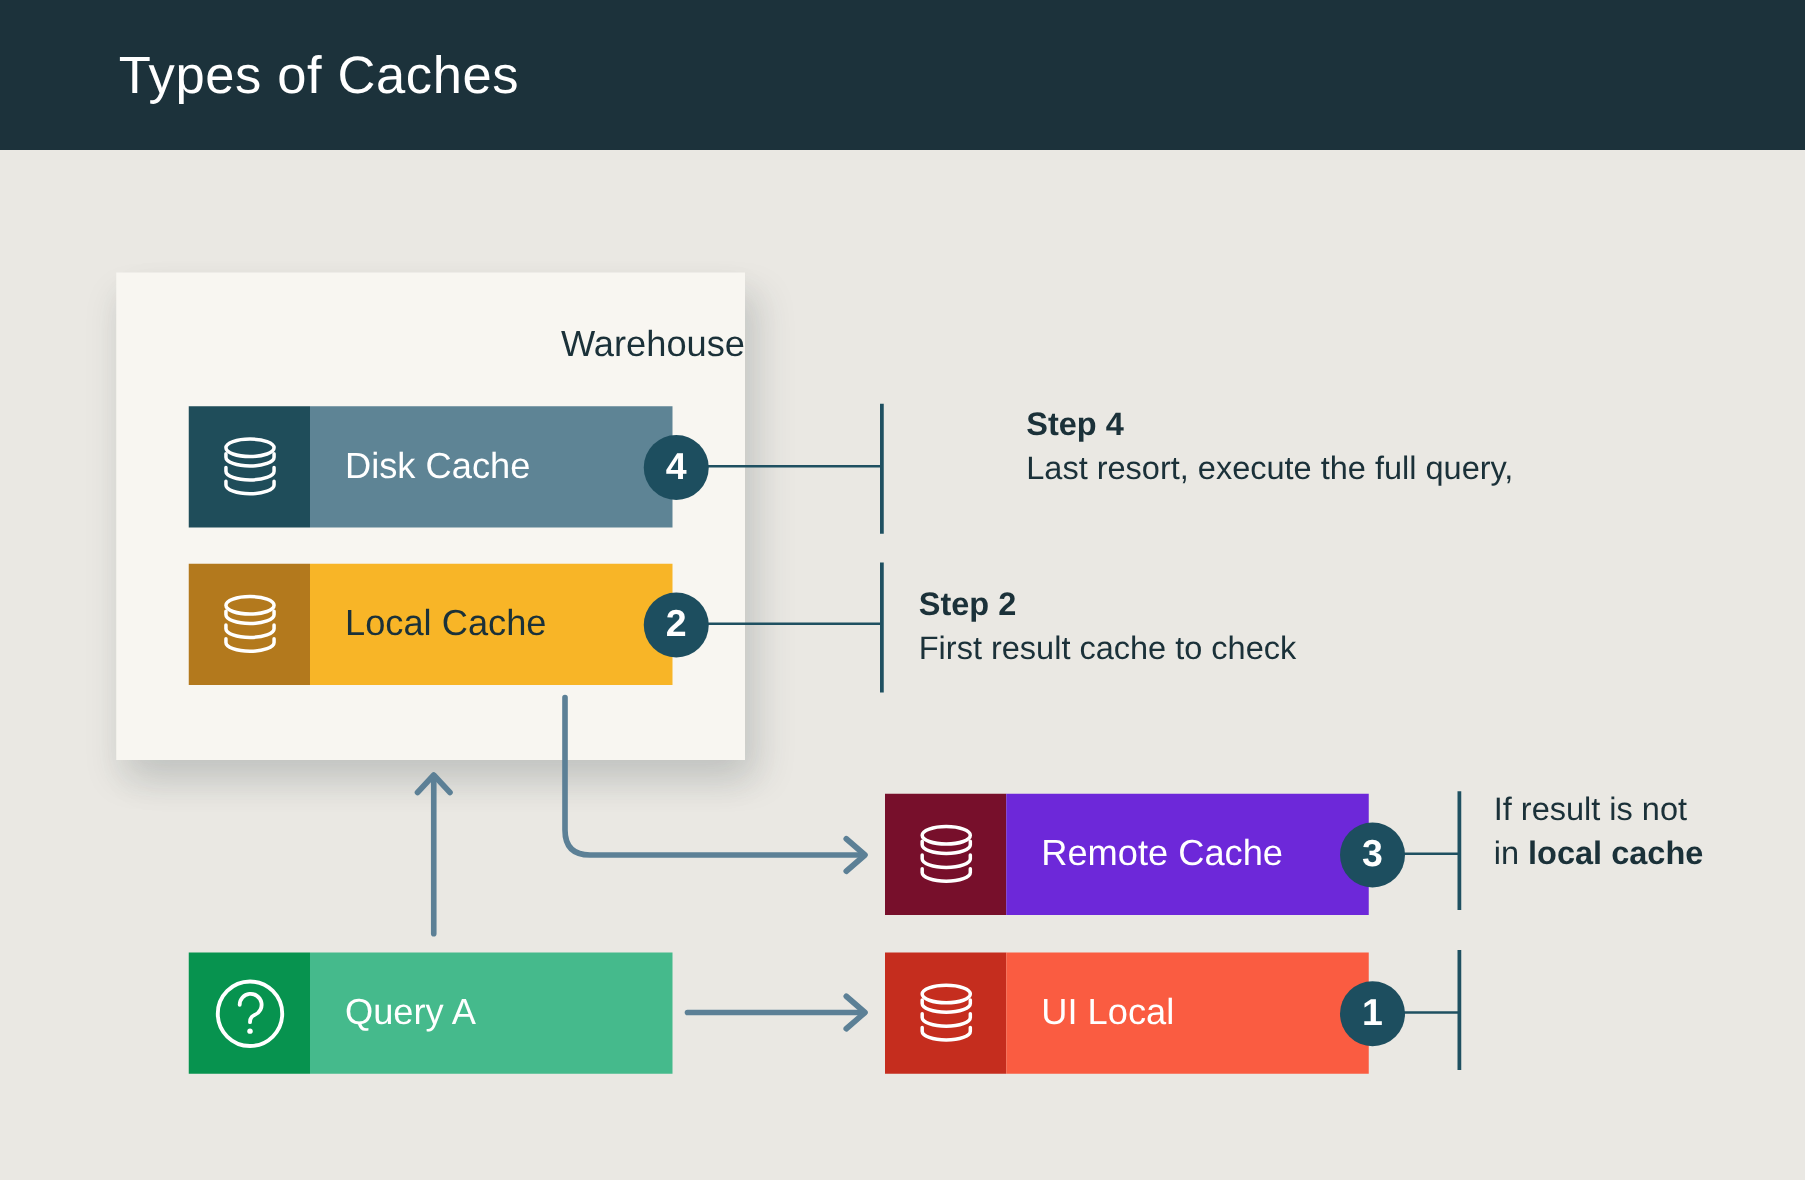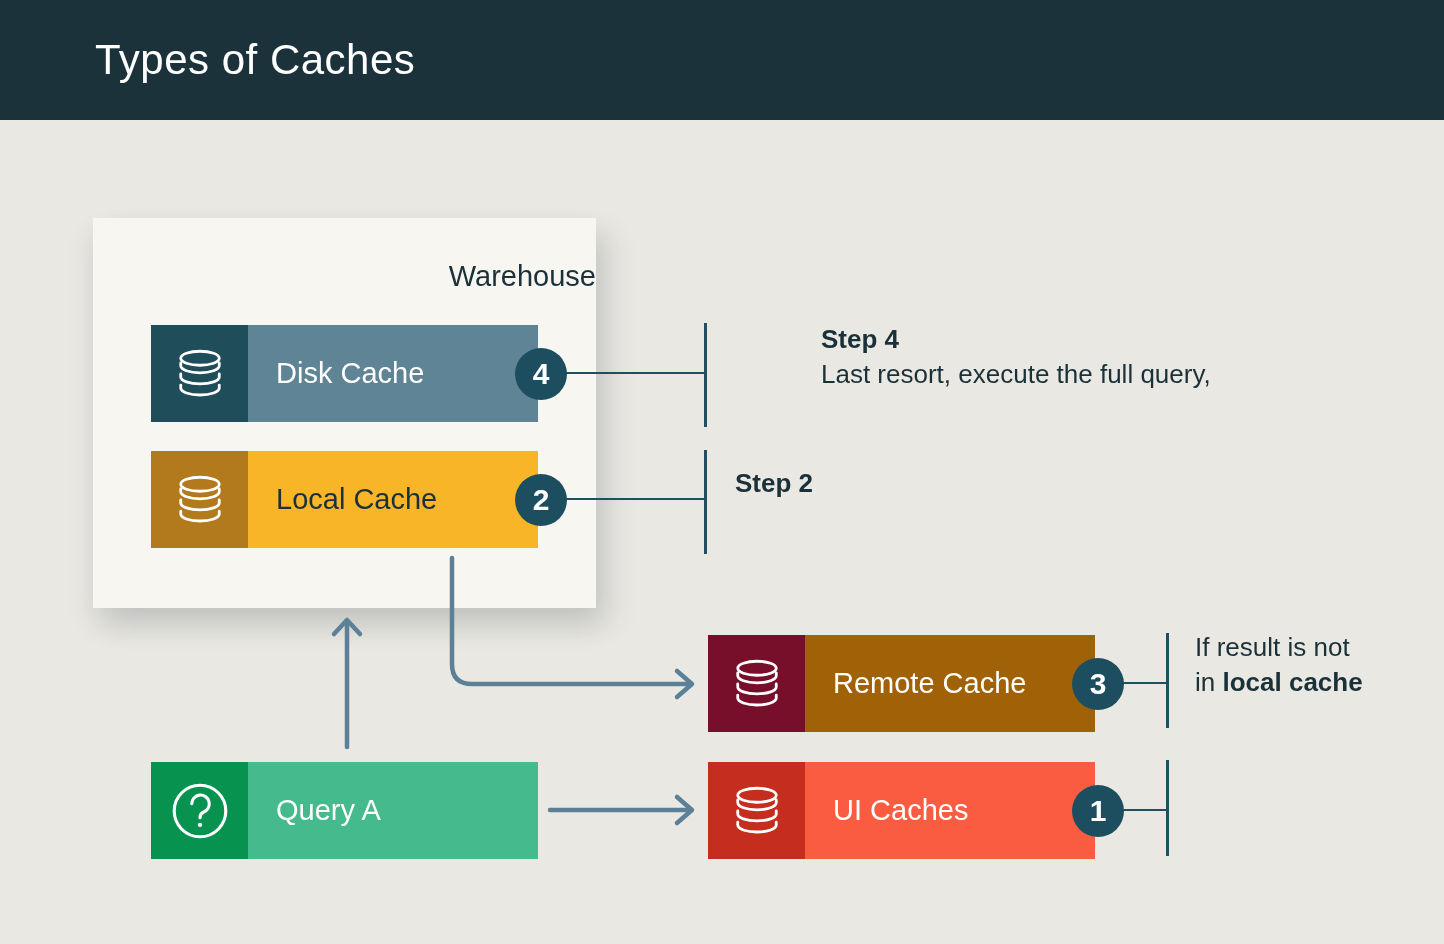--- a/index.html
+++ b/index.html
@@ -118,37 +118,37 @@
 
   <div class="bar remote">
     <div class="bar-icon" style="background: rgb(119, 15, 43);">
       <svg class="icon" width="56" height="56" viewBox="0 0 48 48" fill="none" stroke="#fff" stroke-width="2.4" stroke-linecap="round">
         <ellipse cx="24" cy="10.5" rx="16.5" ry="6"></ellipse>
         <path d="M7.5 14.5 v2.5 a16.5 6 0 0 0 33 0 v-2.5"></path>
         <path d="M7.5 24 v2.5 a16.5 6 0 0 0 33 0 v-2.5"></path>
         <path d="M7.5 33.5 v2.5 a16.5 6 0 0 0 33 0 v-2.5"></path>
       </svg>
     </div>
-    <div class="bar-body" style="background: #a16207;">
+    <div class="bar-body" style="background: #6d28d9;">
       <span class="bar-label" style="color: rgb(255, 255, 255);">Remote Cache</span>
     </div>
     <div class="badge">3</div>
   </div>
 
   <div class="bar ui">
     <div class="bar-icon" style="background: rgb(197, 45, 30);">
       <svg class="icon" width="56" height="56" viewBox="0 0 48 48" fill="none" stroke="#fff" stroke-width="2.4" stroke-linecap="round">
         <ellipse cx="24" cy="10.5" rx="16.5" ry="6"></ellipse>
         <path d="M7.5 14.5 v2.5 a16.5 6 0 0 0 33 0 v-2.5"></path>
         <path d="M7.5 24 v2.5 a16.5 6 0 0 0 33 0 v-2.5"></path>
         <path d="M7.5 33.5 v2.5 a16.5 6 0 0 0 33 0 v-2.5"></path>
       </svg>
     </div>
     <div class="bar-body" style="background: rgb(250, 92, 65);">
-      <span class="bar-label" style="color: rgb(255, 255, 255);">UI Caches</span>
+      <span class="bar-label" style="color: rgb(255, 255, 255);">UI Local</span>
     </div>
     <div class="badge">1</div>
   </div>
 
   <div class="bar query">
     <div class="bar-icon" style="background: rgb(7, 147, 79);">
       <svg class="icon" width="66" height="66" viewBox="0 0 64 64" fill="none" stroke="#fff" stroke-width="3" stroke-linecap="round">
         <circle cx="32" cy="32" r="25"></circle>
         <path d="M24 25 a8.5 8.5 0 1 1 11.5 8 c-2.6 1.1 -3.5 2.7 -3.5 5.5"></path>
         <circle cx="32" cy="45.5" r="2.1" fill="#fff" stroke="none"></circle>
@@ -160,20 +160,23 @@
   </div>
 
   <div class="step step4">
     <div class="step-title">Step 4</div>
     <div>
         <div class="step-line"><span>Last resort, execute the full query,</span></div>
       </div>
   </div>
   <div class="step step2">
     <div class="step-title">Step 2</div>
+    <div>
+        <div class="step-line"><span>First result cache to check</span></div>
+      </div>
   </div>
   <div class="step step3">
     <div>
         <div class="step-line"><span>If result is not</span></div>
         <div class="step-line"><span>in </span><span class="b">local cache</span></div>
       </div>
   </div>
 
 </div>
 

